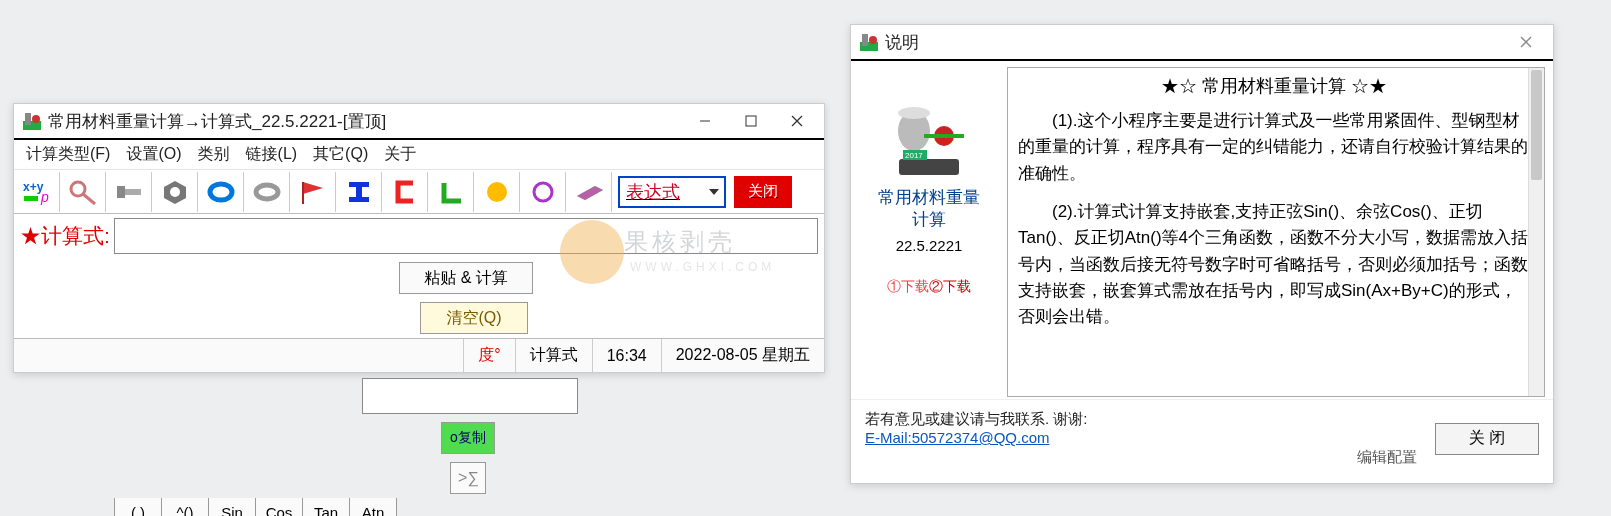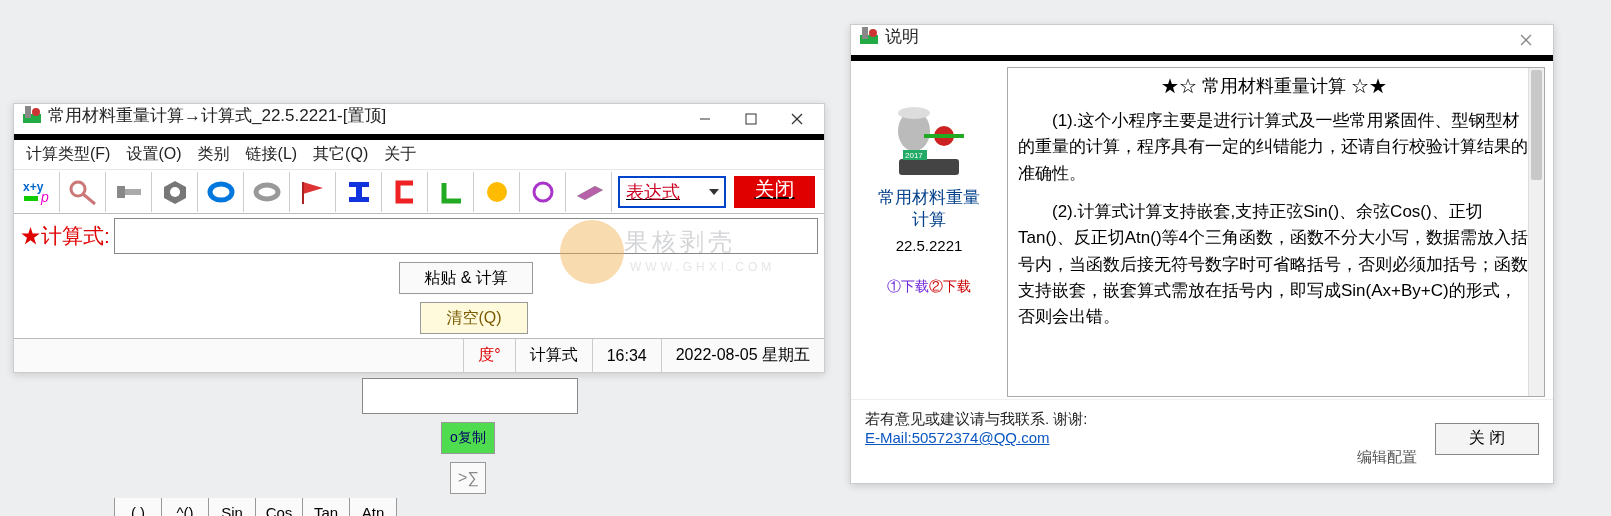--- a/index.html
+++ b/index.html
@@ -13,24 +13,25 @@
   color: #000;
 }
 .window {
   position: absolute;
   background: #fff;
   border: 1px solid #ccc;
   box-shadow: 0 2px 8px rgba(0,0,0,0.15);
 }
 .titlebar {
   display: flex;
+  align-items: center;
   height: 36px;
   padding: 0 4px 0 8px;
   background: #fff;
-  border-bottom: 6px solid #000000;
+  border-bottom: 2px solid #000000;
 }
 .titlebar .app-icon {
   width: 20px; height: 20px;
   margin-right: 6px;
 }
 .titlebar .title { flex: 1; font-size: 17px; color: #222; }
 .winbtns { display: flex; }
 .winbtn {
   width: 46px; height: 30px;
   display: flex; align-items: center; justify-content: center;
@@ -66,23 +67,23 @@
   margin-left: 6px;
   border: 2px solid #0044cc;
   height: 32px; width: 108px;
   display: flex; align-items: center; justify-content: space-between;
   padding: 0 4px 0 6px;
   color: #cc0022; font-size: 18px;
 }
 .close-btn {
   margin-left: 8px;
   background: #e00000; color: #fff;
-  height: 32px; width: 81px;
-  display: flex; justify-content: center;
-  font-size: 20px;
+  height: 32px; width: 58px;
+  display: flex; align-items: center; justify-content: center;
+  font-size: 15px;
 }
 .formula-row {
   display: flex; align-items: center;
   padding: 4px 6px 8px 6px;
 }
 .formula-label { color: #e00000; font-size: 21px; margin-right: 4px; }
 .formula-input {
   flex: 1; height: 36px;
   font-size: 18px;
   border: 1px solid #888;
@@ -137,21 +138,21 @@
 .help-left {
   width: 140px;
   display: flex; flex-direction: column; align-items: center;
   padding-top: 34px;
   gap: 6px;
 }
 .help-left .app-big-icon { width: 80px; height: 80px; }
 .help-progname { font-size: 17px; color: #003f8a; text-align: center; line-height: 1.3; }
 .help-ver { font-size: 15px; }
 .help-dl { font-size: 14px; margin-top: 18px; }
-.help-dl .dl1 { color:#6d28d9;margin-top:48px; }
+.help-dl .dl1 { color:#ef4444;margin-top:48px; }
 .help-dl .dl2 { color:#c00; }
 .help-text-wrap {
   flex: 1;
   border: 1px solid #aaa;
   position: relative;
   padding: 6px 14px 6px 10px;
   overflow: hidden;
 }
 .help-text-wrap .scrollbar {
   position: absolute; right: 0; top: 0; bottom: 0;

